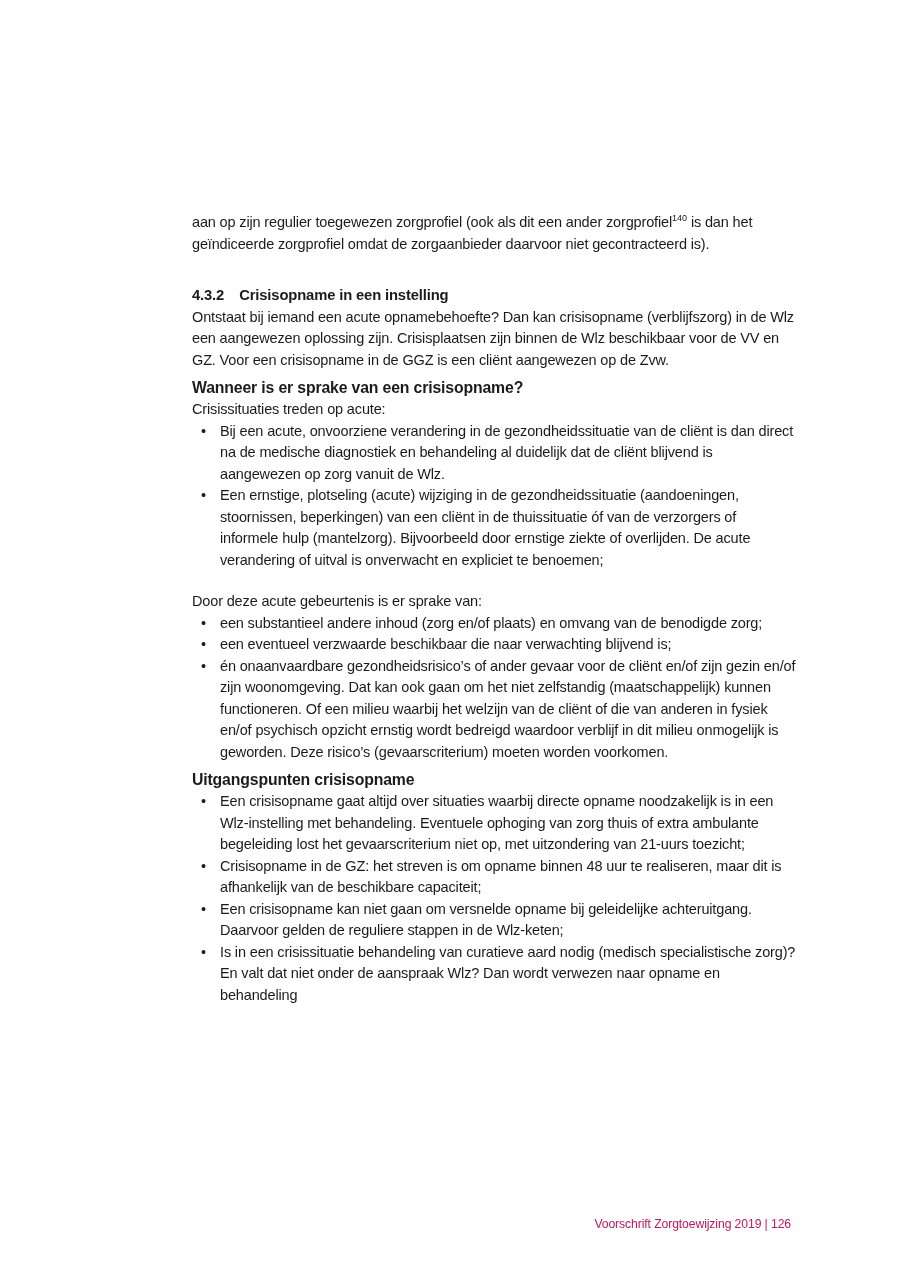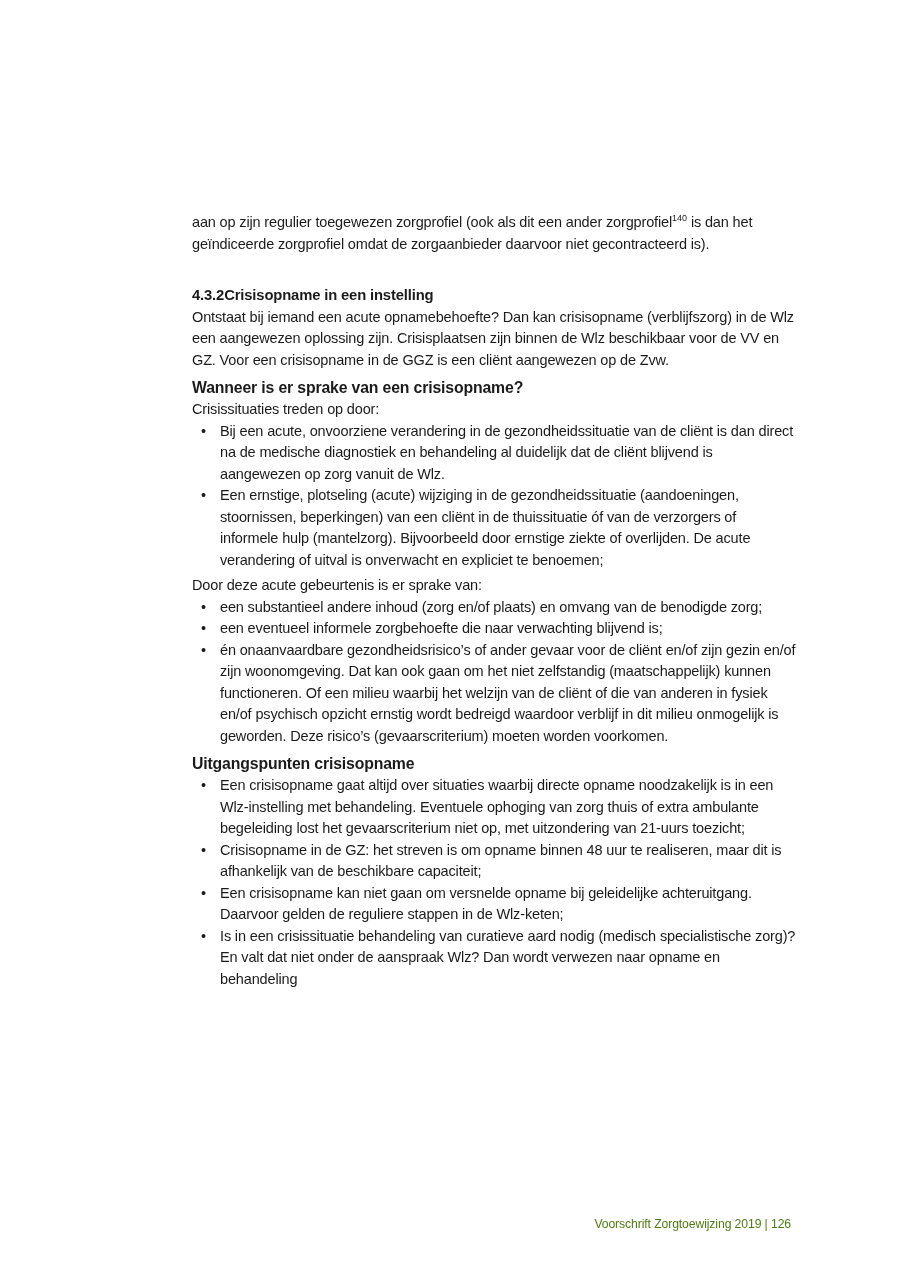--- a/index.html
+++ b/index.html
@@ -33,29 +33,29 @@
     line-height: 0;
     vertical-align: super;
     letter-spacing: 0;
   }
   .h-sub {
     margin: 30px 0 0 0;
     font-size: 14.8px;
     font-weight: bold;
     line-height: 21.5px;
   }
-  .h-num { }
+  .h-num { margin-right: 15px; }
   .h-section {
     margin: 6px 0 0 0;
     font-size: 15.8px;
     font-weight: bold;
     line-height: 22px;
   }
   .after-heading { margin-top: 0; }
-  .lead-in { margin-top: 4px; }
+  .lead-in { margin-top: 20px; }
   ul.bullets {
     list-style: none;
     margin: 0;
     padding: 0;
   }
   ul.bullets li {
     position: relative;
     padding-left: 28px;
     margin: 0;
   }
@@ -83,50 +83,50 @@
     text-indent: -26px;
     letter-spacing: -0.1px;
   }
   .footnote sup { font-size: 7.5px; }
   .page-footer {
     position: absolute;
     right: 109px;
     top: 1217px;
     font-size: 12.2px;
     letter-spacing: -0.1px;
-    color: #4d7c0f;
+    color: #be185d;
   }
 </style>
 </head>
 <body>
 
 <div class="page">
 
   <div class="content">
 
     <p class="para-intro"><span>aan op zijn regulier toegewezen zorgprofiel (ook als dit een ander zorgprofiel</span><sup>140</sup><span> is dan het geïndiceerde zorgprofiel omdat de zorgaanbieder daarvoor niet gecontracteerd is).</span></p>
 
     <h3 class="h-sub"><span class="h-num">4.3.2</span><span>Crisisopname in een instelling</span></h3>
 
     <p class="after-heading">Ontstaat bij iemand een acute opnamebehoefte? Dan kan crisisopname (verblijfszorg) in de Wlz een aangewezen oplossing zijn. Crisisplaatsen zijn binnen de Wlz beschikbaar voor de VV en GZ. Voor een crisisopname in de GGZ is een cliënt aangewezen op de Zvw.</p>
 
     <h2 class="h-section">Wanneer is er sprake van een crisisopname?</h2>
 
-    <p class="after-heading">Crisissituaties treden op door:</p>
+    <p class="after-heading">Crisissituaties treden op acute:</p>
 
     <ul class="bullets">
       <li>Bij een acute, onvoorziene verandering in de gezondheidssituatie van de cliënt is dan direct na de medische diagnostiek en behandeling al duidelijk dat de cliënt blijvend is aangewezen op zorg vanuit de Wlz.</li>
       <li>Een ernstige, plotseling (acute) wijziging in de gezondheidssituatie (aandoeningen, stoornissen, beperkingen) van een cliënt in de thuissituatie óf van de verzorgers of informele hulp (mantelzorg). Bijvoorbeeld door ernstige ziekte of overlijden. De acute verandering of uitval is onverwacht en expliciet te benoemen;</li>
     </ul>
 
     <p class="lead-in">Door deze acute gebeurtenis is er sprake van:</p>
 
     <ul class="bullets">
       <li>een substantieel andere inhoud (zorg en/of plaats) en omvang van de benodigde zorg;</li>
-      <li>een eventueel informele zorgbehoefte die naar verwachting blijvend is;</li>
+      <li>een eventueel verzwaarde beschikbaar die naar verwachting blijvend is;</li>
       <li>én onaanvaardbare gezondheidsrisico’s of ander gevaar voor de cliënt en/of zijn gezin en/of zijn woonomgeving. Dat kan ook gaan om het niet zelfstandig (maatschappelijk) kunnen functioneren. Of een milieu waarbij het welzijn van de cliënt of die van anderen in fysiek en/of psychisch opzicht ernstig wordt bedreigd waardoor verblijf in dit milieu onmogelijk is geworden. Deze risico’s (gevaarscriterium) moeten worden voorkomen.</li>
     </ul>
 
     <h2 class="h-section">Uitgangspunten crisisopname</h2>
 
     <ul class="bullets">
       <li>Een crisisopname gaat altijd over situaties waarbij directe opname noodzakelijk is in een Wlz-instelling met behandeling. Eventuele ophoging van zorg thuis of extra ambulante begeleiding lost het gevaarscriterium niet op, met uitzondering van 21-uurs toezicht;</li>
       <li>Crisisopname in de GZ: het streven is om opname binnen 48 uur te realiseren, maar dit is afhankelijk van de beschikbare capaciteit;</li>
       <li>Een crisisopname kan niet gaan om versnelde opname bij geleidelijke achteruitgang. Daarvoor gelden de reguliere stappen in de Wlz-keten;</li>
       <li>Is in een crisissituatie behandeling van curatieve aard nodig (medisch specialistische zorg)? En valt dat niet onder de aanspraak Wlz? Dan wordt verwezen naar opname en behandeling</li>

